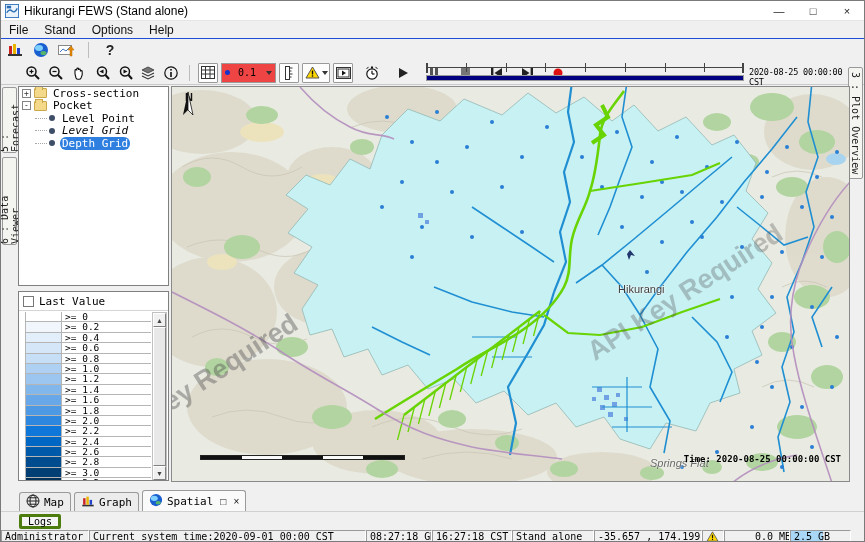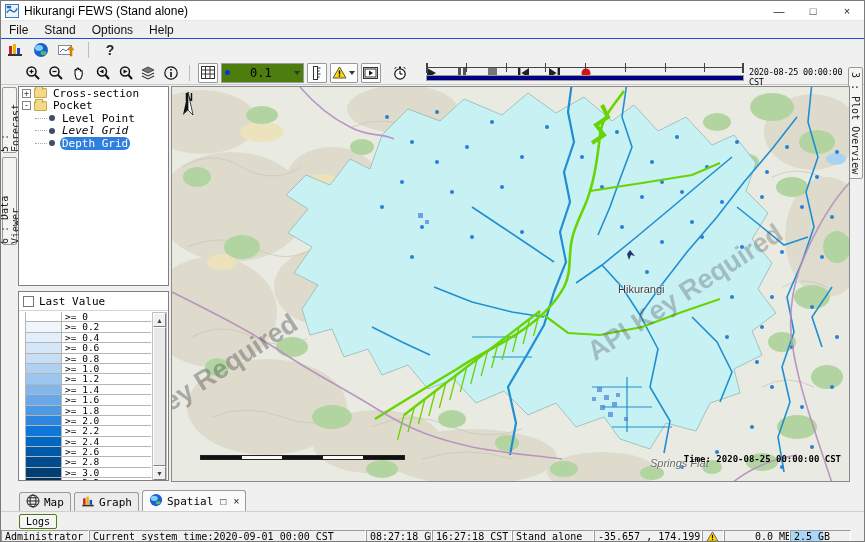--- a/index.html
+++ b/index.html
@@ -20,21 +20,21 @@
   .menu-item{padding:0 8px;font-size:12px;color:#111;}
 
   
   .toolbar1{position:absolute;left:0;top:38px;width:100%;height:22px;display:flex;align-items:center;gap:6px;padding-left:4px;}
   .toolbar2{position:absolute;left:0;top:60px;width:100%;height:24px;display:flex;align-items:center;gap:3px;padding-left:22px;border-bottom:1px solid #c9c9c9;background:#f0f0f0;}
   .tbtn{width:20px;height:20px;display:flex;align-items:center;justify-content:center;flex:0 0 auto;}
   .tbtn.framed{border:1px solid #9a9a9a;background:#fdfdfd;border-radius:1px;}
   .tsep{width:1px;height:16px;background:#bdbdbd;margin:0 5px;flex:0 0 auto;}
   .help-glyph{font-size:14px;font-weight:bold;color:#222;}
   .dd-arrow{width:0;height:0;border-left:3px solid transparent;border-right:3px solid transparent;border-top:4px solid #333;margin-left:2px;}
-  .thresh{display:flex;align-items:center;gap:20px;padding:0 3px;height:20px;border:1px solid #9a9a9a;background:#4d7c0f;font-size:12px;}
+  .thresh{display:flex;align-items:center;gap:8px;padding:0 3px;height:20px;border:1px solid #9a9a9a;background:#ef4444;font-size:10px;}
   .blue-dot{width:5px;height:5px;border-radius:50%;background:#1133cc;}
 
   
   .timeline{position:absolute;left:425px;top:62px;width:318px;height:20px;}
   .tl-rail{position:relative;height:10px;}
   .tl-rail .hline{position:absolute;left:0;right:0;top:4px;height:1px;background:#444;}
   .tl-tick{position:absolute;top:0;width:1px;height:9px;background:#444;}
   .tl-end{position:absolute;top:0;width:2px;height:10px;background:#444;}
   .tl-bar{height:6px;background:#000080;border:1px solid #9a9a9a;margin-top:2px;}
   .tl-date{position:absolute;left:748px;top:66px;width:100px;font-size:8.5px;letter-spacing:-0.2px;color:#000;}
@@ -89,21 +89,21 @@
   .sb-segs{display:flex;margin-left:20px;height:5px;border:1px solid #222;width:205px;}
   .sb-seg{flex:1;}
   .sb-seg.b{background:#111;} .sb-seg.w{background:#fafafa;}
 
   
   .tabs-row{position:absolute;left:0;top:486px;width:100%;height:24px;background:#f0f0f0;display:flex;align-items:flex-end;gap:3px;padding-left:18px;}
   .btab{display:flex;align-items:center;gap:4px;height:19px;padding:0 6px;border:1px solid #9a9a9a;border-bottom:none;border-radius:3px 3px 0 0;background:#ececec;font-size:11px;}
   .btab.active{background:#fafafa;height:21px;}
   .btab .ctl{font-size:10px;color:#111;margin-left:3px;}
   .logs-row{position:absolute;left:0;top:510px;width:100%;height:19px;background:#f0f0f0;border-top:1px solid #d0d0d0;}
-  .logs-btn{position:absolute;left:18px;top:2px;height:15px;padding:0 6px;border:1px solid #4d7c0f;border-radius:2px;background:#f5f5f5;font-size:10px;display:flex;align-items:center;}
+  .logs-btn{position:absolute;left:18px;top:2px;height:15px;padding:0 6px;border:3px solid #4d7c0f;border-radius:2px;background:#f5f5f5;font-size:10px;display:flex;align-items:center;}
   .statusbar{position:absolute;left:0;top:529px;width:100%;height:13px;background:#f0f0f0;display:flex;}
   .scell{height:13px;border:1px solid;border-color:#9a9a9a #fff #fff #9a9a9a;font-size:10px;line-height:11px;padding-left:3px;white-space:nowrap;overflow:hidden;position:relative;flex:0 0 auto;}
   .scell .fill{position:absolute;left:0;top:0;bottom:0;background:#a9d7f5;z-index:0;}
   .scell .txt{position:relative;z-index:1;}
 </style>
 </head>
 <body>
 
 <div class="win">
 

